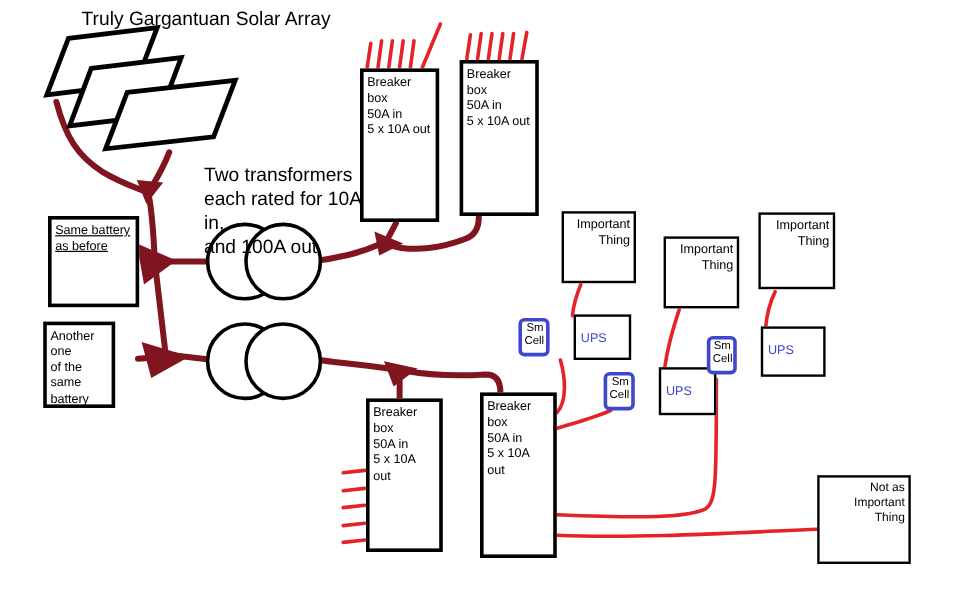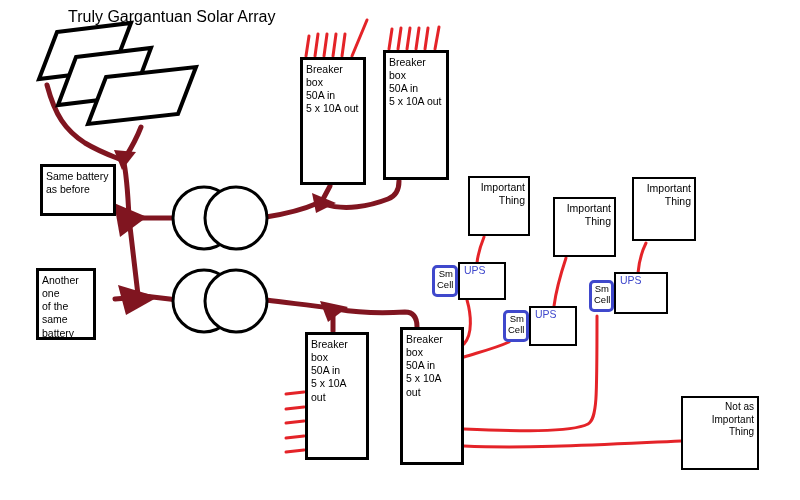--- a/index.html
+++ b/index.html
@@ -20,22 +20,22 @@
   }
   .box.thin{border-width:2px;text-align:right;}
   .cell{
     position:absolute;z-index:3;background:#fff;
     border:3px solid var(--cell-border,#3f48cc);border-radius:5px;
     font-size:9.5px;line-height:1.15;white-space:pre-line;padding:1px 2px;
     box-sizing:border-box;text-align:right;
   }
   .ups{
     position:absolute;z-index:2;background:#fff;border:2px solid #000;
-    font-size:10.5px;padding:0 4px;box-sizing:border-box;
-    color:var(--ups-text,#3f48cc);white-space:pre-line;
+    font-size:10.5px;padding:12px 4px;box-sizing:border-box;
+    color:var(--ups-text,#3f48cc);white-space:pre-line;margin-left:20px;
   }
   .label{
     position:absolute;z-index:2;font-size:16px;line-height:1.25;white-space:pre-line;
   }
 </style>
 </head>
 <body>
 
 <div id="canvas">
 
@@ -107,22 +107,25 @@
     <g>
       <polygon class="jt" points="114,150 136,152 122,170"></polygon>
       <polygon class="jt" points="114,203 147,217 120,237"></polygon>
       <polygon class="jt" points="118,285 158,297 126,315"></polygon>
       <polygon class="jt" points="312,193 336,203 316,213"></polygon>
       <polygon class="jt" points="320,301 348,307 328,322"></polygon>
     </g>
   </svg>
 
   <div class="label" style="left:68px;top:7px;">Truly Gargantuan Solar Array</div>
+  <div class="label" style="left:170px;top:137px;width:145px;">Two transformers
+each rated for 10A in,
+and 100A out</div>
 
-  <div class="box" style="left:40px;top:164px;width:76px;height:52px;">Same battery
+  <div class="box" style="left:40px;top:180px;width:76px;height:76px;text-decoration:underline;">Same battery
 as before</div>
   <div class="box" style="left:36px;top:268px;width:60px;height:72px;">Another one
 of the same
 battery</div>
 
   <div class="box" style="left:300px;top:57px;width:66px;height:128px;">Breaker box
 50A in
 5 x 10A out</div>
   <div class="box" style="left:383px;top:50px;width:66px;height:130px;">Breaker box
 50A in

